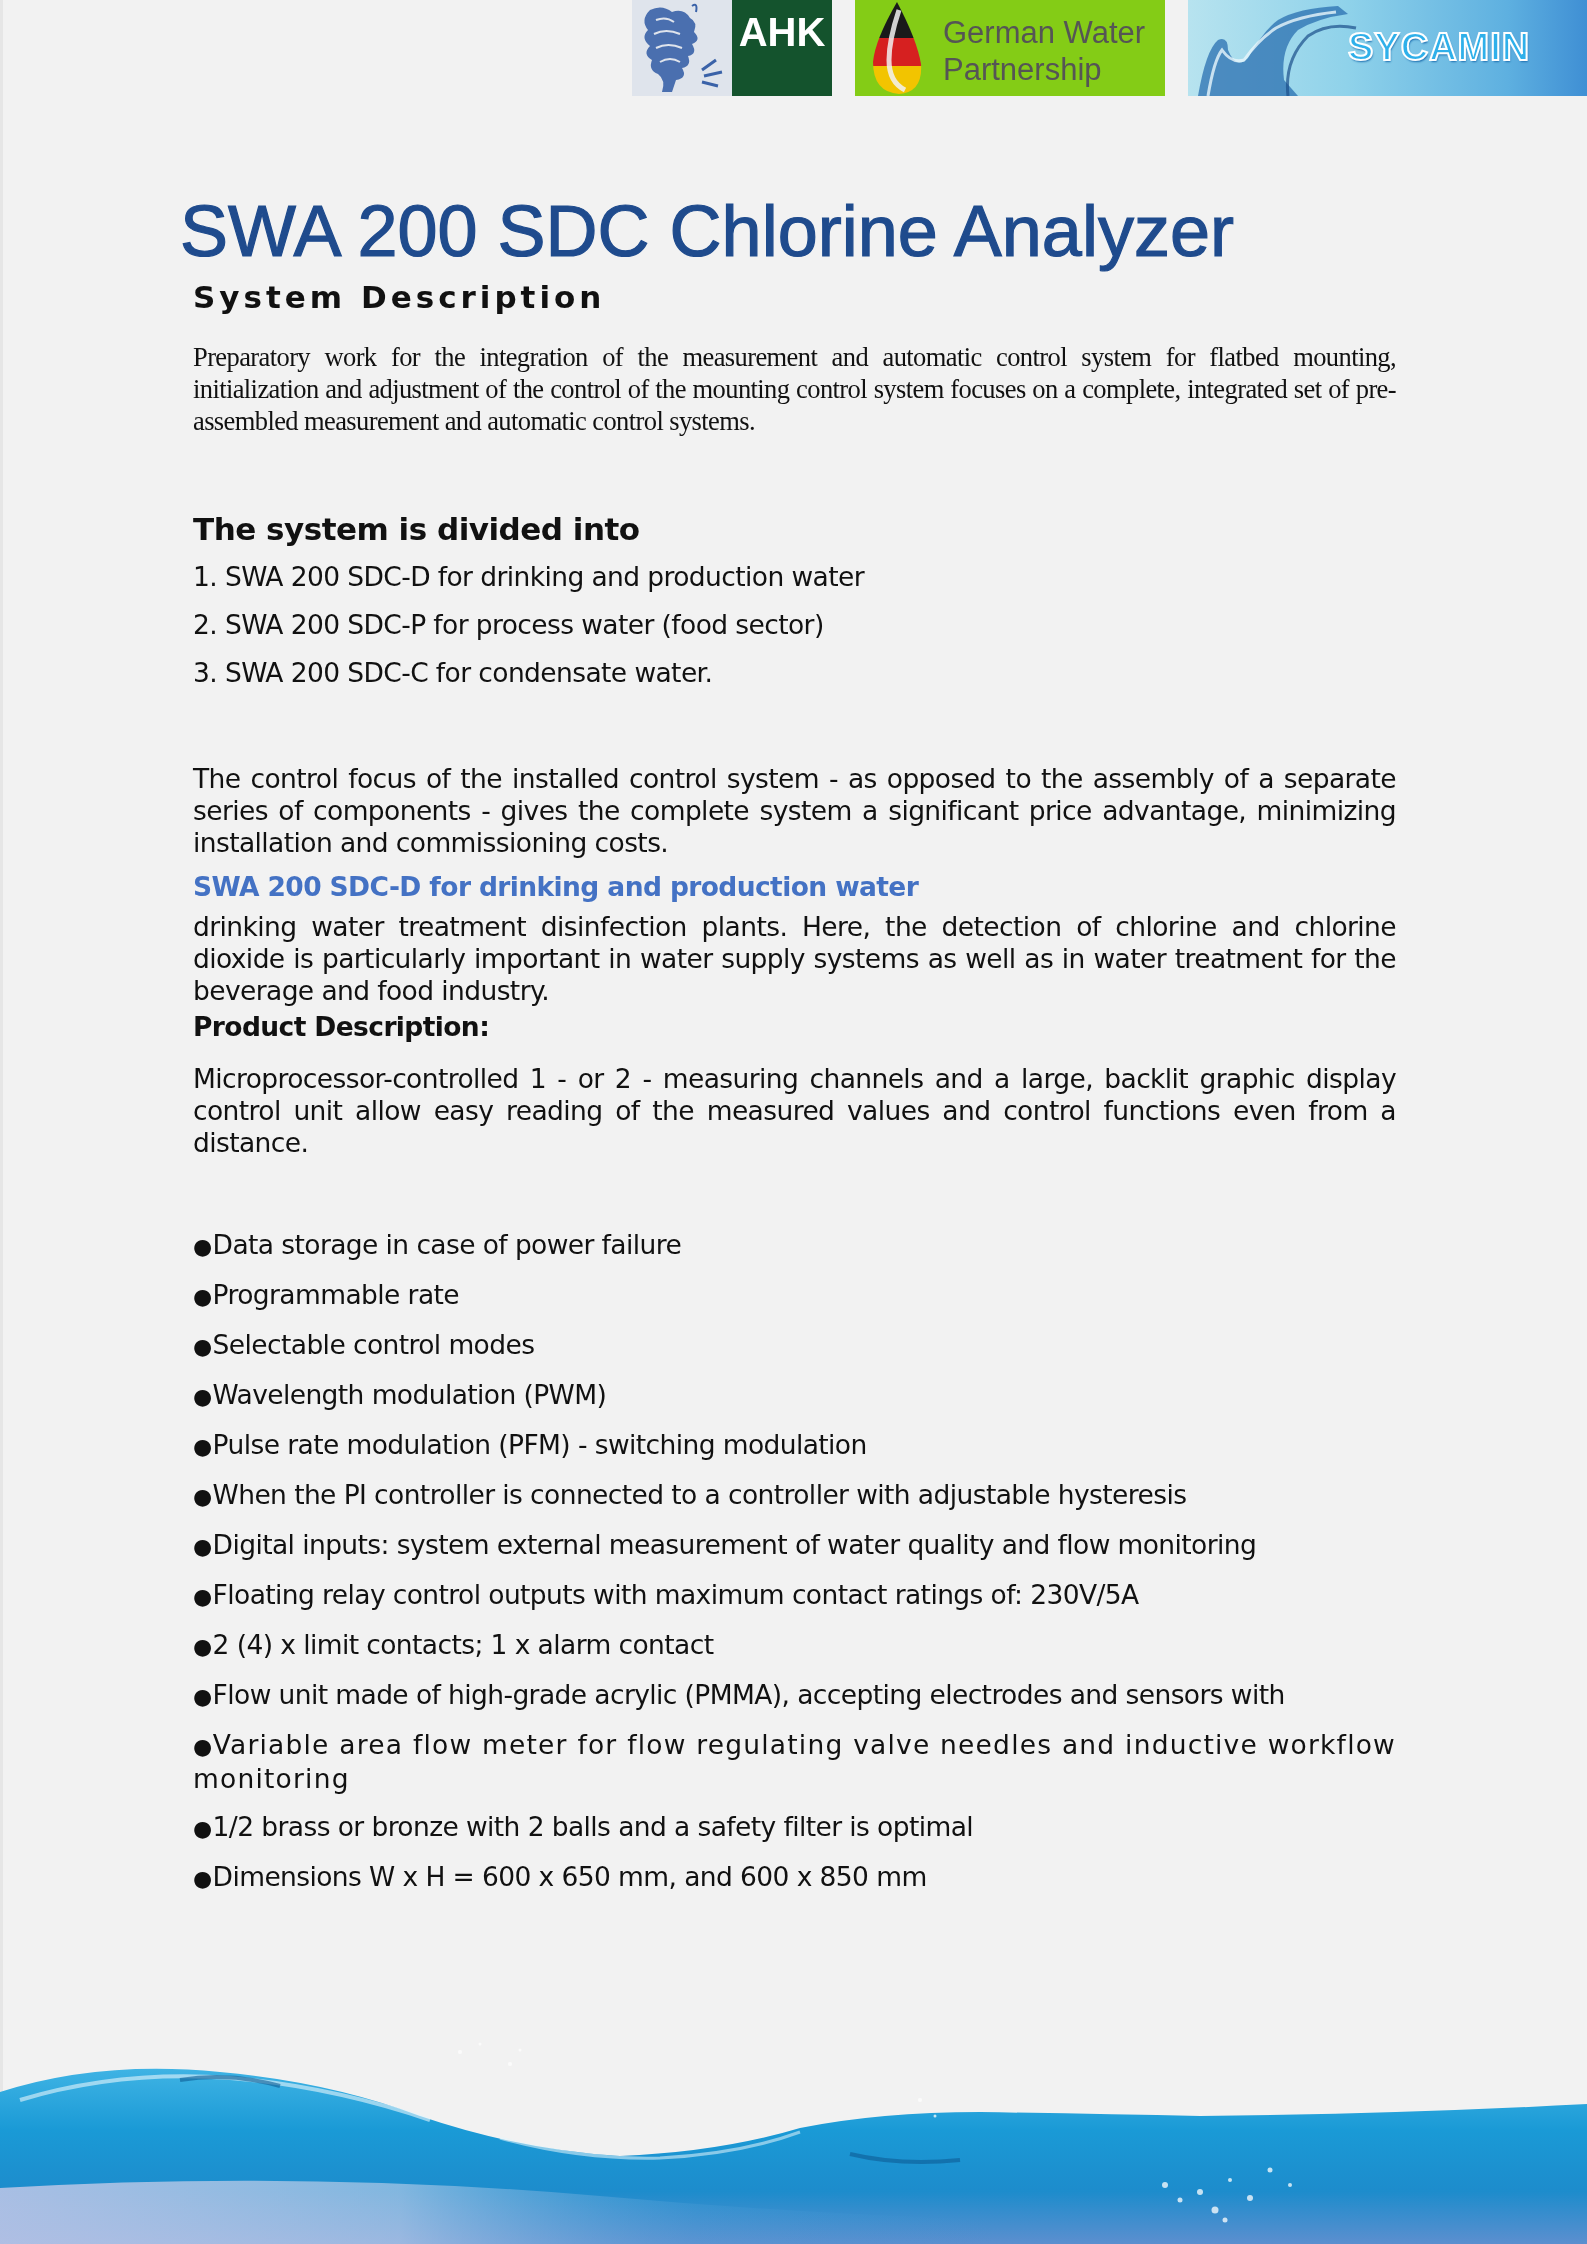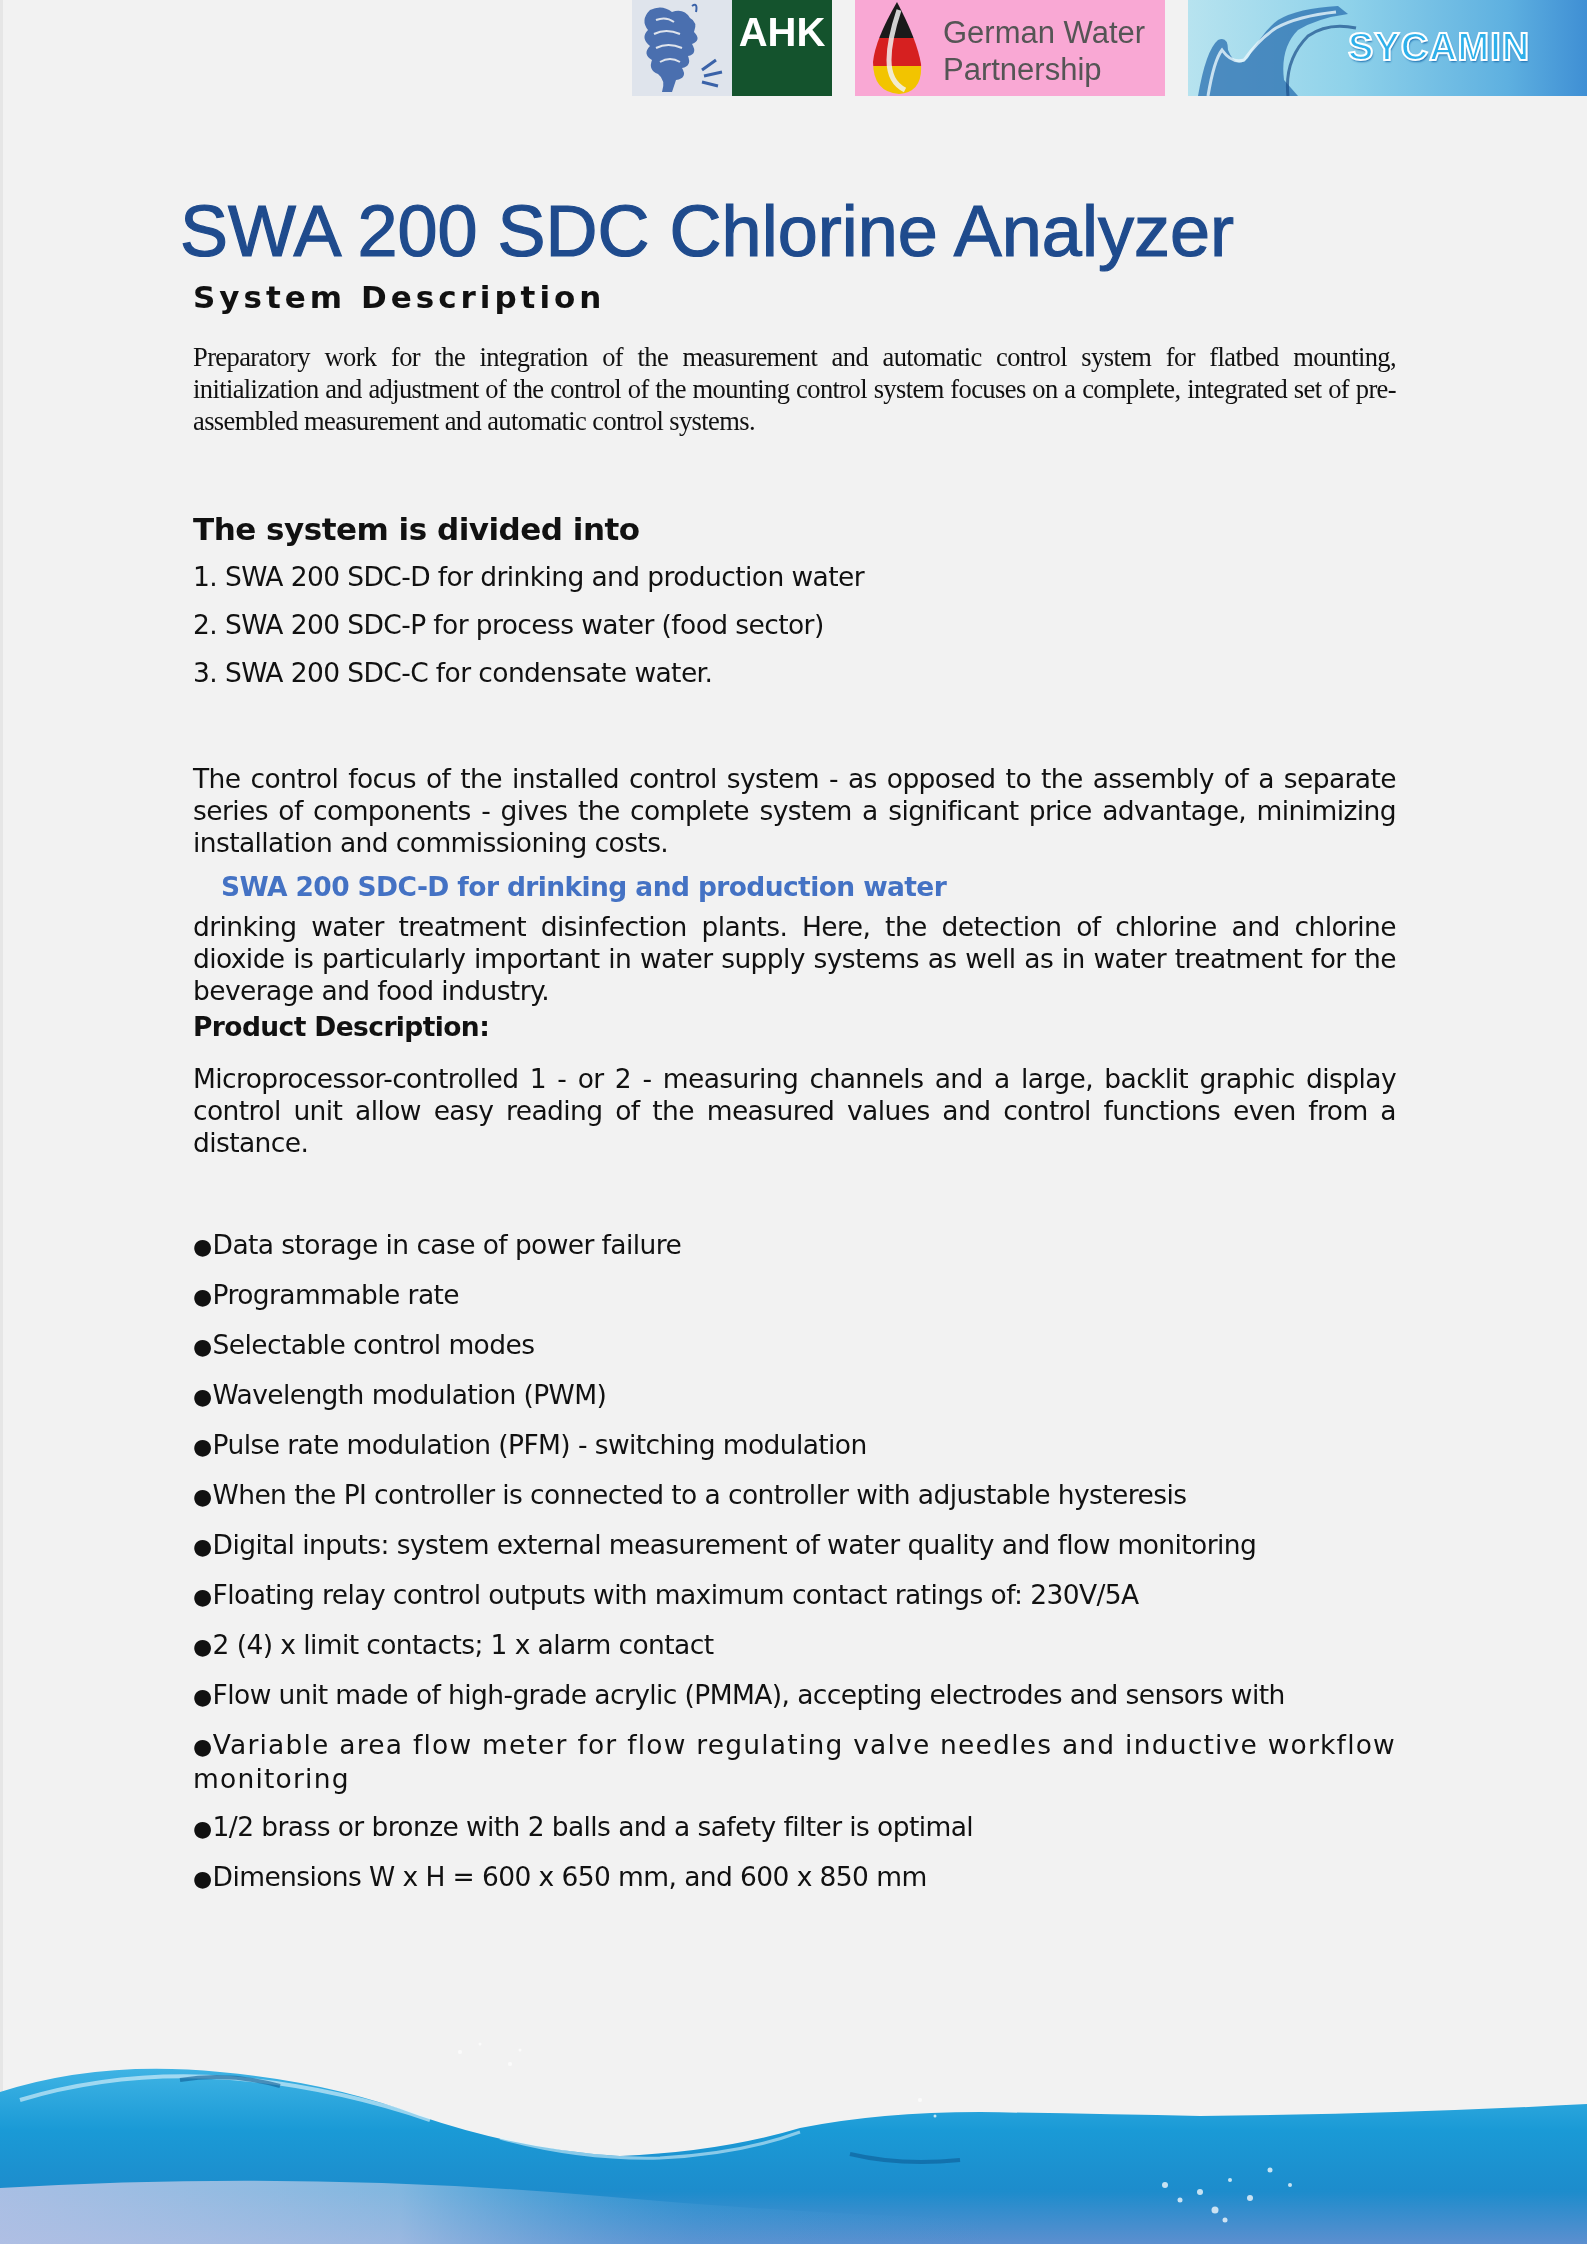--- a/index.html
+++ b/index.html
@@ -13,21 +13,21 @@
 
   
   .logo { position: absolute; top: 0; height: 96px; overflow: hidden; }
   .logo-ahk { left: 632px; width: 200px; background: #dfe4ec; }
   .logo-ahk .dragon { position: absolute; left: 0; top: 0; width: 100px; height: 96px; }
   .logo-ahk .ahkbox {
     position: absolute; left: 100px; top: 0; width: 100px; height: 96px; background: #14532d;
     color: #fff; font-family: "Liberation Sans", sans-serif; font-weight: bold; font-size: 40px;
     display: flex; align-items: flex-start; justify-content: center; padding-top: 10px; box-sizing: border-box;
   }
-  .logo-gwp { left: 855px; width: 310px; background: #f9a8d4; }
+  .logo-gwp { left: 855px; width: 310px; background: #84cc16; }
   .logo-gwp .drop { position: absolute; left: 4px; top: 0; width: 72px; height: 96px; }
   .logo-gwp .txt {
     position: absolute; left: 88px; top: 14px; font-family: "Liberation Sans", sans-serif;
     font-size: 31px; color: #555; line-height: 37px;
   }
   .logo-syc { left: 1188px; width: 399px;
     background: linear-gradient(90deg, #b7e3ef 0%, #8fd2ea 40%, #5eb0e0 80%, #3f8fd4 100%);
   }
   .logo-syc .wave { position: absolute; left: 0; top: 0; width: 170px; height: 96px; }
   .logo-syc .name {
@@ -50,21 +50,21 @@
     font-family: "DejaVu Sans", sans-serif; font-weight: bold; font-size: 31px;
     letter-spacing: 4px; margin: 0; line-height: 44px;
   }
   p, .li { margin: 0; }
   .para {
     font-size: 26.5px; line-height: 32px; text-align: justify; text-align-last: left;
     font-family: "DejaVu Sans", sans-serif; letter-spacing: -0.6px; word-spacing: 0;
   }
   .h2 { font-weight: bold; font-size: 31px; line-height: 40px; letter-spacing: -0.5px; margin: 0; }
   .numlist .li { font-size: 26.5px; line-height: 48px; letter-spacing: -0.6px; }
-  .blue-h { color: #4472c4; font-weight: bold; font-size: 26.5px; line-height: 40px; letter-spacing: -0.6px; margin-left: 28px; }
+  .blue-h { color: #4472c4; font-weight: bold; font-size: 26.5px; line-height: 40px; letter-spacing: -0.6px; }
   .bold-h { font-weight: bold; font-size: 26.5px; line-height: 40px; letter-spacing: -0.6px; }
   .bullets .li { font-size: 26.5px; line-height: 48px; letter-spacing: -0.6px; }
   .bullets .li.wrap { line-height: 32px; text-align: justify; text-align-last: left; padding: 8px 0; }
   .bullets .li.wrap .first { letter-spacing: 1.2px; }
   .bullet { font-size: 22px; margin-right: 1px; }
 
   
   .water { position: absolute; left: 0; top: 2020px; width: 1587px; height: 224px; }
 </style>
 </head>

